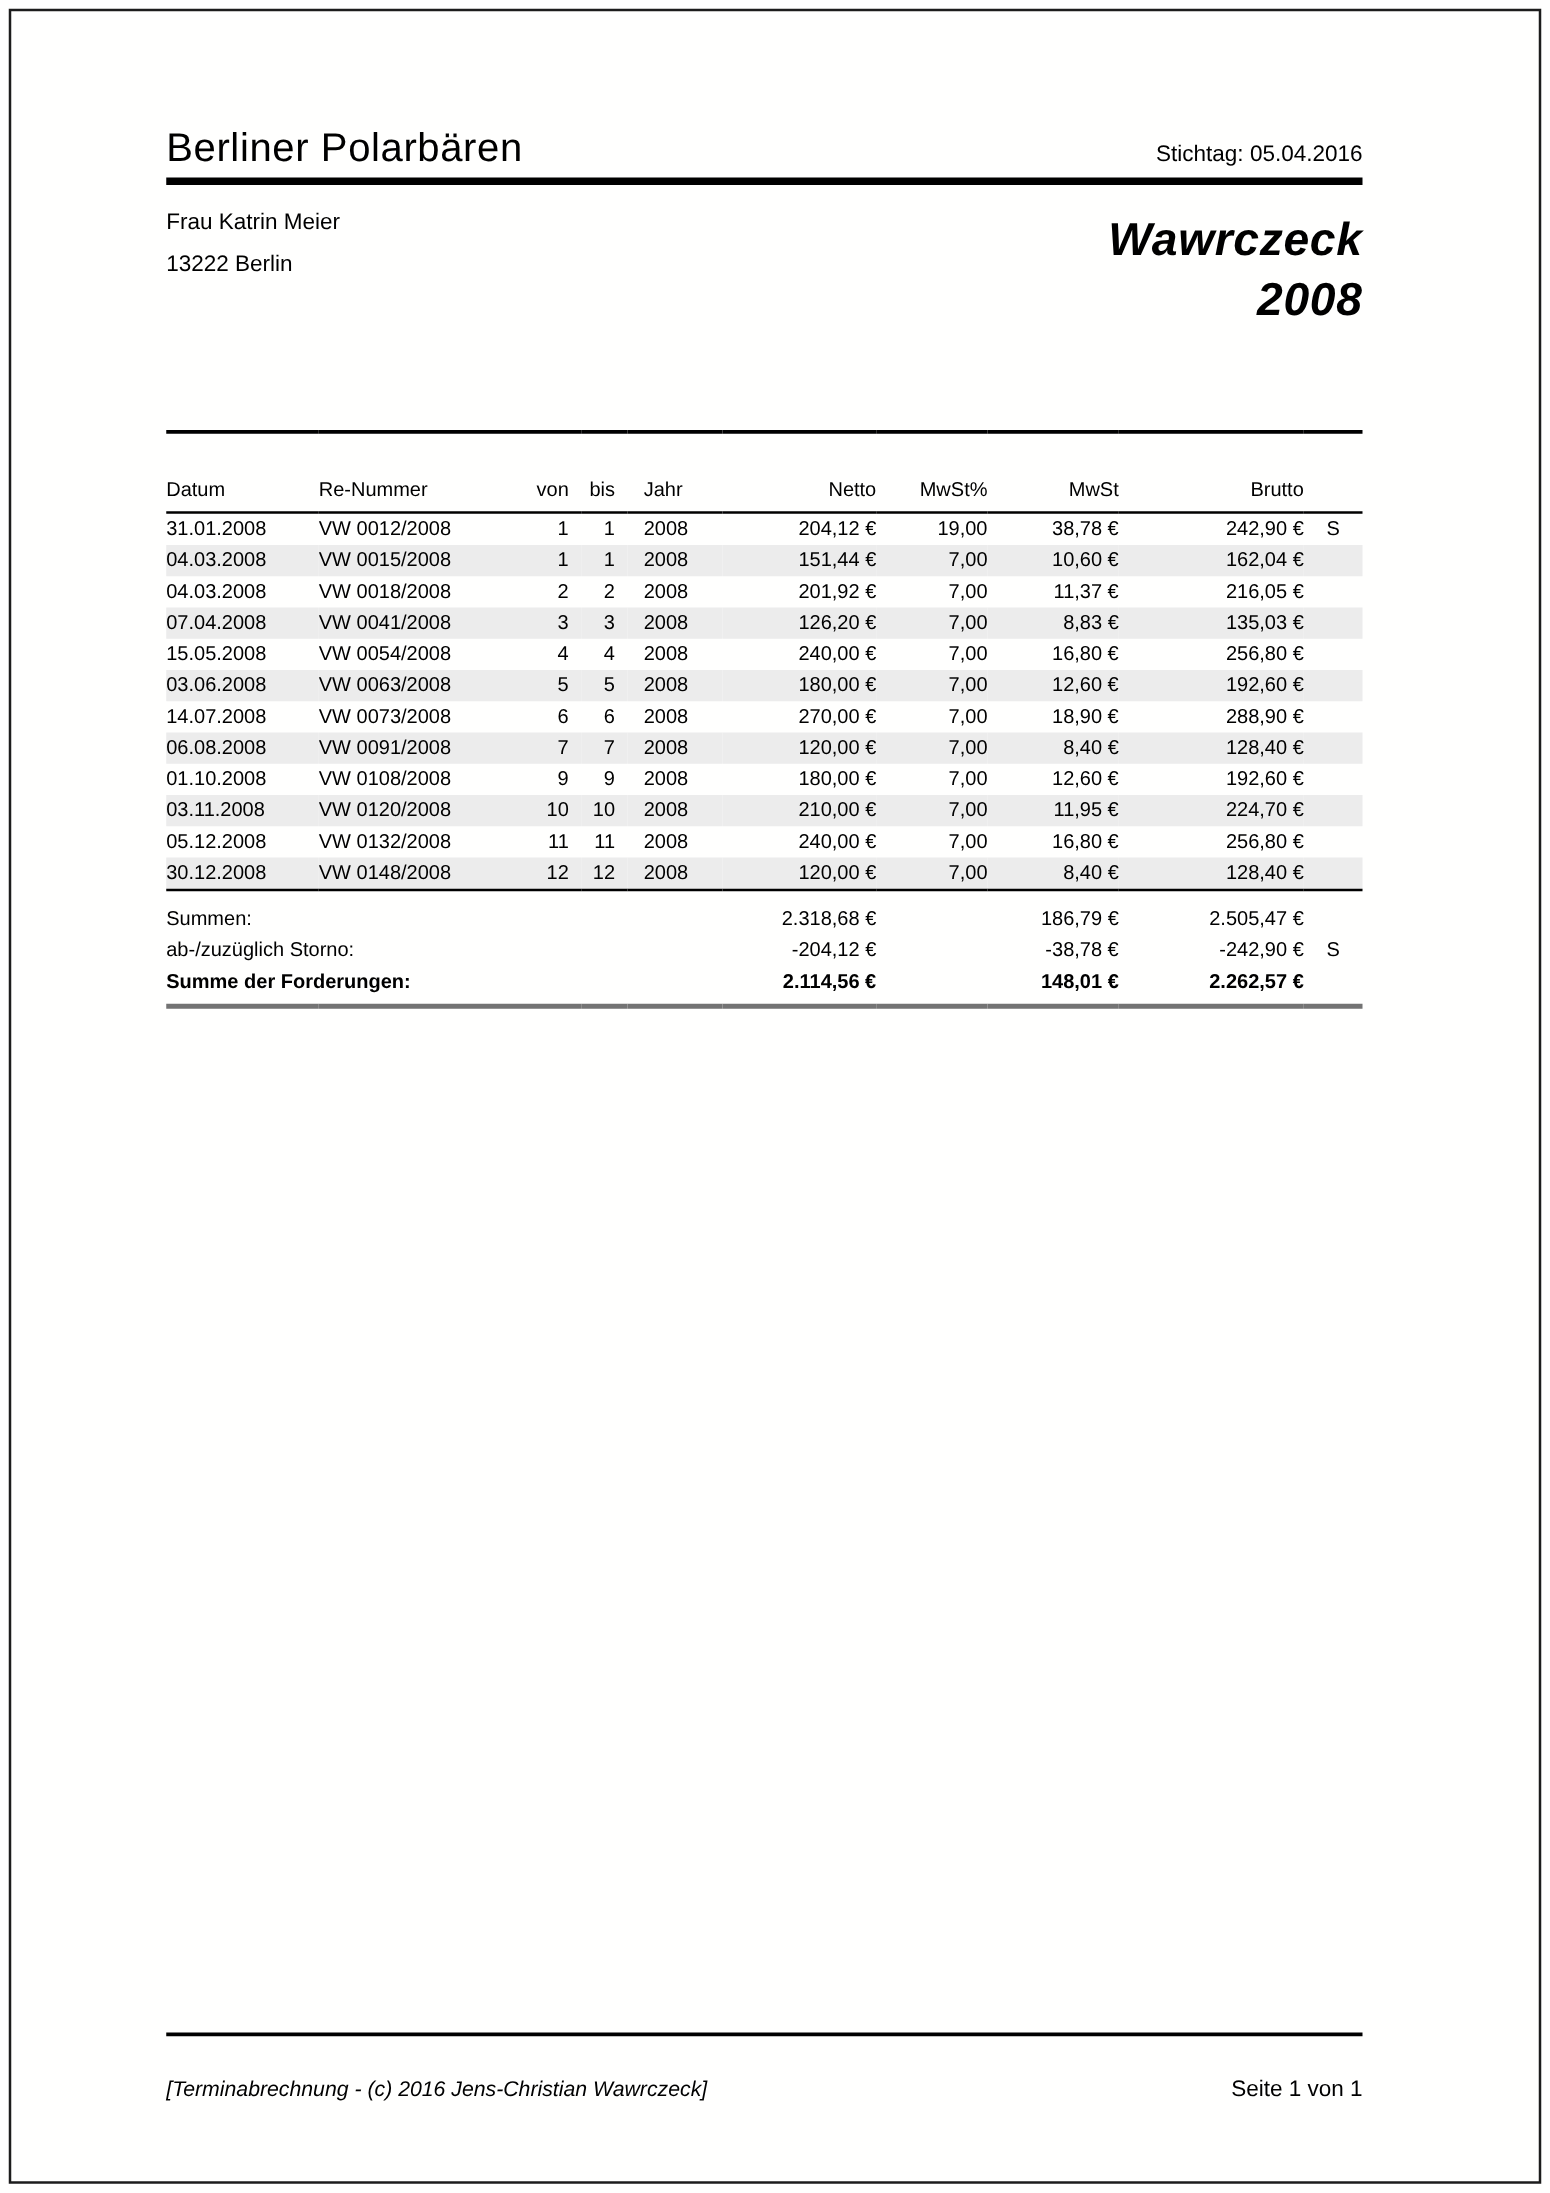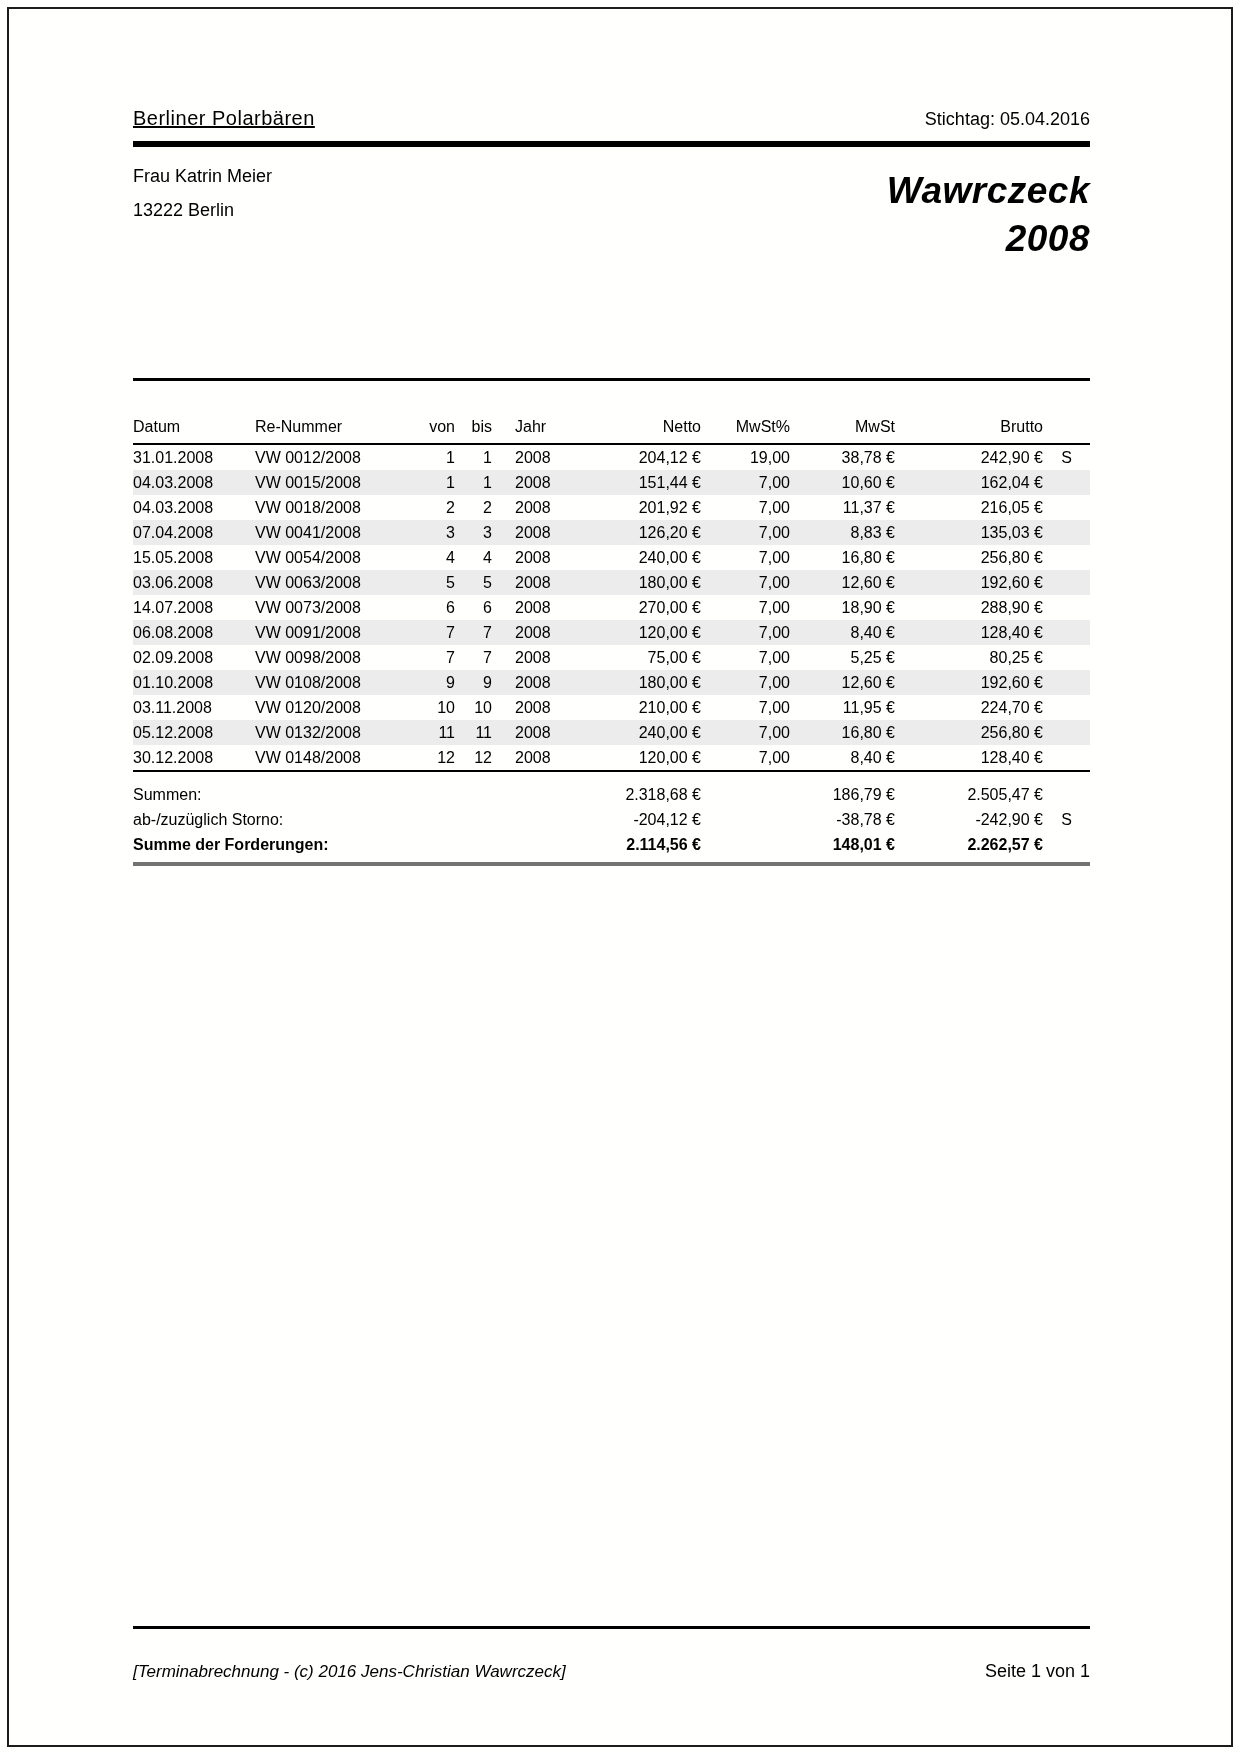--- a/index.html
+++ b/index.html
@@ -15,26 +15,26 @@
   .page-frame {
     position:absolute;
     left:7px; top:7px; right:7px; bottom:7px;
     border:2px solid #1c1c1c;
     pointer-events:none;
   }
   .content { position:absolute; left:133px; top:0; width:957px; }
 
   
   .header-top { display:flex; justify-content:space-between; align-items:baseline; margin-top:103px; }
-  .company  { font-size:20px; line-height:30px; letter-spacing:0.5px;text-decoration:underline; }
+  .company  { font-size:32px; line-height:30px; letter-spacing:0.5px; }
   .stichtag { font-size:18px; }
   .rule { background:#000; }
   .rule-header { height:6px; margin-top:8px; }
 
-  .header-body { position:relative; height:231px; }
+  .header-body { position:relative; height:196px; }
   .recipient { font-size:18px; line-height:21px; }
   .r1 { padding-top:19px; }
   .r2 { padding-top:30px; }
   .r3 { padding-top:13px; }
   .doc-title {
     position:absolute; top:20px; right:0;
     text-align:right;
     font-size:37px; line-height:48px;
     font-weight:bold; font-style:italic;
     letter-spacing:0.5px;
@@ -204,32 +204,20 @@
           <tr>
             <td class="l">06.08.2008</td>
             <td class="l">VW 0091/2008</td>
             <td class="num">7</td>
             <td class="num">7</td>
             <td class="jahr">2008</td>
             <td class="r">120,00 €</td>
             <td class="r">7,00</td>
             <td class="r">8,40 €</td>
             <td class="r">128,40 €</td>
-            <td class="flag"></td>
-          </tr>
-          <tr>
-            <td class="l">02.09.2008</td>
-            <td class="l">VW 0098/2008</td>
-            <td class="num">7</td>
-            <td class="num">7</td>
-            <td class="jahr">2008</td>
-            <td class="r">75,00 €</td>
-            <td class="r">7,00</td>
-            <td class="r">5,25 €</td>
-            <td class="r">80,25 €</td>
             <td class="flag"></td>
           </tr>
           <tr>
             <td class="l">01.10.2008</td>
             <td class="l">VW 0108/2008</td>
             <td class="num">9</td>
             <td class="num">9</td>
             <td class="jahr">2008</td>
             <td class="r">180,00 €</td>
             <td class="r">7,00</td>

